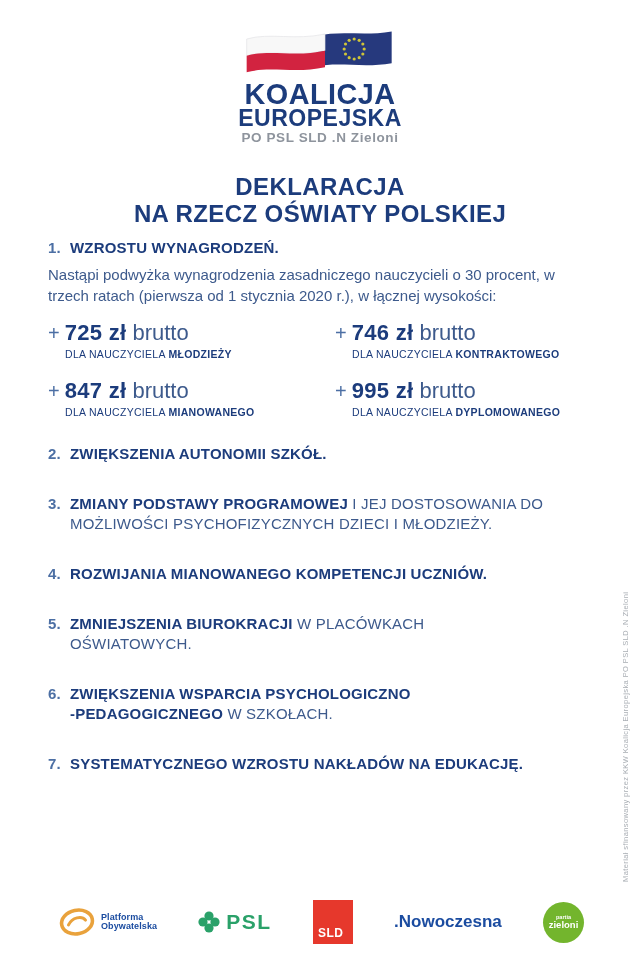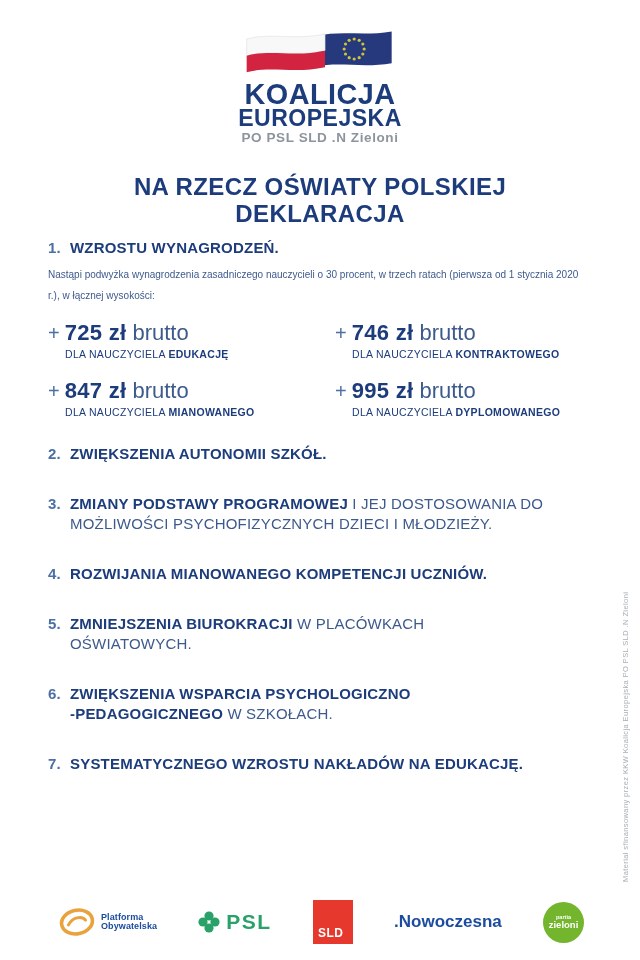--- a/index.html
+++ b/index.html
@@ -52,21 +52,21 @@
     font-size: 15px; line-height: 20px; letter-spacing: .2px;
   }
   .item .num {
     position: absolute; left: 0; font-weight: 700; color: var(--number-blue);
   }
   .seg-bold { font-weight: 700; color: var(--navy); }
   .seg-reg  { font-weight: 400; color: var(--body-blue); }
 
   .item-first { margin-top: 11px; }
   .item-desc {
-    margin-top: 6px; font-size: 10px; font-weight: 400;
+    margin-top: 6px; font-size: 15px; font-weight: 400;
     line-height: 21px; color: var(--body-blue);
   }
 
   
   .salary-grid {
     margin-top: 14px;
     display: grid;
     grid-template-columns: 287px 1fr;
     row-gap: 18px;
   }
@@ -151,39 +151,39 @@
 
       <path d="M2 13 C30 5 60 15 96 7 L96 27 C60 35 30 25 2 33 Z" fill="var(--flag-white)" stroke="#e2e3e6" stroke-width="0.8"></path>
       <path d="M2 33 C30 25 60 35 96 27 L96 47 C60 55 30 45 2 53 Z" fill="var(--flag-red)"></path>
     </svg>
     <div class="brand-l1">KOALICJA</div>
     <div class="brand-l2">EUROPEJSKA</div>
     <div class="brand-sub">PO PSL SLD .N Zieloni</div>
   </header>
 
   <h1 class="title">
+    <span>DEKLARACJA</span>
     <span>NA RZECZ OŚWIATY POLSKIEJ</span>
-    <span>DEKLARACJA</span>
   </h1>
 
 
   <div class="item item-first">
     <span class="num">1.</span>
     <span class="seg-bold">WZROSTU WYNAGRODZEŃ.</span>
   </div>
   <p class="item-desc">Nastąpi podwyżka wynagrodzenia zasadniczego nauczycieli o 30 procent, w trzech ratach (pierwsza od 1 stycznia 2020 r.), w łącznej wysokości:</p>
 
   <div class="salary-grid">
 
     <div class="salary-cell">
       <div class="salary-amount">
         <span class="plus">+</span><span class="amt">725 zł</span><span class="unit">brutto</span>
       </div>
       <div class="salary-label">
-        <span>DLA NAUCZYCIELA </span><span class="cat">EDUKACJĘ</span>
+        <span>DLA NAUCZYCIELA </span><span class="cat">MŁODZIEŻY</span>
       </div>
     </div>
 
     <div class="salary-cell">
       <div class="salary-amount">
         <span class="plus">+</span><span class="amt">746 zł</span><span class="unit">brutto</span>
       </div>
       <div class="salary-label">
         <span>DLA NAUCZYCIELA </span><span class="cat">KONTRAKTOWEGO</span>
       </div>

